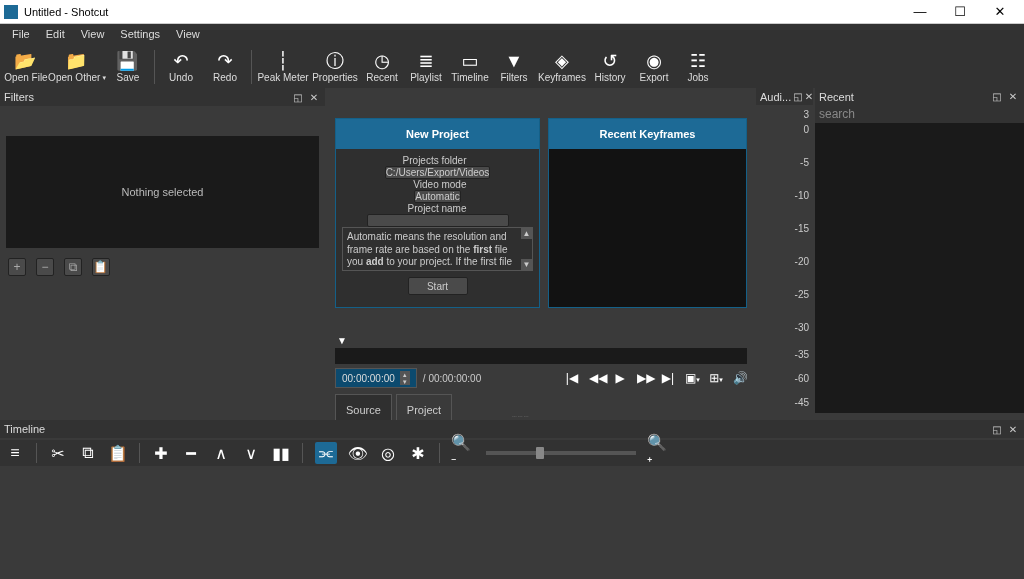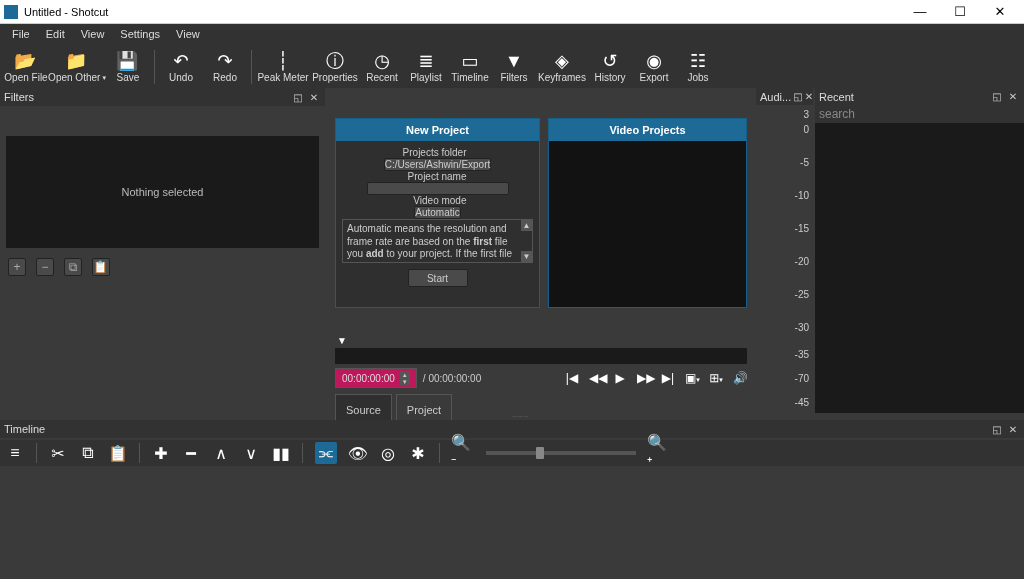--- a/index.html
+++ b/index.html
@@ -32,40 +32,40 @@
 
 
 .filters { left: 0; top: 88px; width: 325px; height: 325px; }
 .filters .viewer { margin: 30px 6px 6px 6px; background: #1a1a1a; height: 112px; display:flex; align-items:center; justify-content:center; color:#bbb; font-size:11px;}
 .filters .fbtns { display:flex; gap:10px; padding: 4px 8px; }
 .filters .fbtn { width:18px; height:18px; background:#4a4a4a; border:1px solid #222; display:flex; align-items:center; justify-content:center; font-size:12px; color:#aaa; border-radius:2px;}
 
 
 .center { position:absolute; left: 335px; top: 118px; width: 412px; height: 190px; display:flex; gap:8px;}
 .np-box { border: 1px solid #146088; background:#2f2f2f; flex:0 0 205px; display:flex; flex-direction:column;}
-.np-head { background:#1d6a96; color:#fff; height:22px; display:flex; align-items:center; justify-content:center; font-weight:600; font-size:11px;}
+.np-head { background:#1d6a96; color:#fff; height:30px; display:flex; align-items:center; justify-content:center; font-weight:600; font-size:11px;}
 .np-body { padding: 6px 6px; font-size:11px; color:#ccc;}
 .np-row { display:flex; align-items:center; margin-bottom:4px; height:20px;flex-direction:column;}
 .np-row .lbl { width:70px; text-align:right; padding-right:6px; font-size:10px;}
 .np-row .val { flex:1; background:#4a4a4a; border:1px solid #222; height:18px; display:flex; align-items:center; justify-content:center; font-size:10px; border-radius:2px;}
 .np-row input.val { color:#ddd; padding:0 4px; text-align:left;}
 .np-desc { background:#2f2f2f; border:1px solid #555; height:44px; overflow:hidden; position:relative; font-size:10px; line-height:1.25; padding:3px 12px 3px 4px; color:#ccc;}
 .np-desc .scroll-up,.np-desc .scroll-dn{ position:absolute; right:0; width:11px; height:11px; background:#555; font-size:8px; display:flex;align-items:center;justify-content:center;color:#ccc;}
 .np-desc .scroll-up{top:0;} .np-desc .scroll-dn{bottom:0;}
 .np-start { display:flex; justify-content:center; margin-top:6px;}
 .np-start .btn { background:#4a4a4a; border:1px solid #222; width:60px; height:18px; display:flex; align-items:center; justify-content:center; font-size:10px; border-radius:2px; }
 .rp-box { border:1px solid #146088; background:#1a1a1a; flex:1; display:flex; flex-direction:column;}
 .rp-body { flex:1; background:#121212;}
 
 
 .scrub { position:absolute; left:335px; top:335px; width:412px;}
 .scrub .marker { color:#fff; font-size:10px; margin-left:2px;}
 .scrub .track { background:#1a1a1a; height:16px; margin-top:2px;}
 .transport { position:absolute; left:335px; top:368px; width:412px; height:20px; display:flex; align-items:center;}
-.tc-box { background:#be185d; border:1px solid #555; padding:2px 6px; font-size:10px; display:flex; align-items:center; gap:2px; color:#ddd;}
+.tc-box { background:#0c4a6e; border:1px solid #555; padding:2px 6px; font-size:10px; display:flex; align-items:center; gap:2px; color:#ddd;}
 .tc-spin { display:flex; flex-direction:column; margin-left:3px;}
 .tc-spin .s { width:10px; height:7px; background:#555; font-size:6px; display:flex;align-items:center;justify-content:center;color:#ccc;}
 .tc-total { margin-left:6px; font-size:10px;}
 .trans-btns { margin-left:auto; display:flex; gap:10px; align-items:center; color:#fff; font-size:12px;}
 .trans-btns .tb { width:14px; text-align:center; }
 
 .tabs { position:absolute; left:335px; top:394px; display:flex; gap:4px;}
 .tabs .tab { background:#3a3a3a; border:1px solid #555; padding:9px 10px; font-size:11px; border-bottom:none;}
 .tabs .tab.inactive { background:#2f2f2f;}
 
@@ -193,42 +193,42 @@
     </div>
   </div>
 </div>
 
 <div class="center">
   <div class="np-box">
     <div class="np-head">New Project</div>
     <div class="np-body">
       <div class="np-row">
         <div class="lbl">Projects folder</div>
-        <div class="val">C:/Users/Ashwin/Export</div>
+        <div class="val">C:/Users/Export/Videos</div>
+      </div>
+      <div class="np-row">
+        <div class="lbl">Video mode</div>
+        <div class="val">Automatic</div>
       </div>
       <div class="np-row">
         <div class="lbl">Project name</div>
         <input class="val" value="" style="">
-      </div>
-      <div class="np-row">
-        <div class="lbl">Video mode</div>
-        <div class="val">Automatic</div>
       </div>
       <div class="np-desc">
         <span>Automatic means the resolution and frame rate are based on the </span><b>first</b><span> file you </span><b>add</b><span> to your project. If the first file is not a video clip (for example, image or audio),</span>
         <div class="scroll-up">▲</div>
         <div class="scroll-dn">▼</div>
       </div>
       <div class="np-start">
         <div class="btn">Start</div>
       </div>
     </div>
   </div>
   <div class="rp-box">
-    <div class="np-head">Video Projects</div>
+    <div class="np-head">Recent Keyframes</div>
     <div class="rp-body"></div>
   </div>
 </div>
 
 <div class="scrub">
   <div class="marker">▼</div>
   <div class="track"></div>
 </div>
 
 <div class="transport">
@@ -269,21 +269,21 @@
     <div class="scale">
       <div class="tick" style="top:0%">3</div>
       <div class="tick" style="top:5%">0</div>
       <div class="tick" style="top:16%">-5</div>
       <div class="tick" style="top:27%">-10</div>
       <div class="tick" style="top:38%">-15</div>
       <div class="tick" style="top:49%">-20</div>
       <div class="tick" style="top:60%">-25</div>
       <div class="tick" style="top:71%">-30</div>
       <div class="tick" style="top:80%">-35</div>
-      <div class="tick" style="top:88%">-70</div>
+      <div class="tick" style="top:88%">-60</div>
       <div class="tick" style="top:96%">-45</div>
     </div>
   </div>
 </div>
 
 <div class="panel recent">
   <div class="panel-header">
     <span class="ptitle">Recent</span>
     <span class="pbtn">◱</span>
     <span class="pbtn">✕</span>

